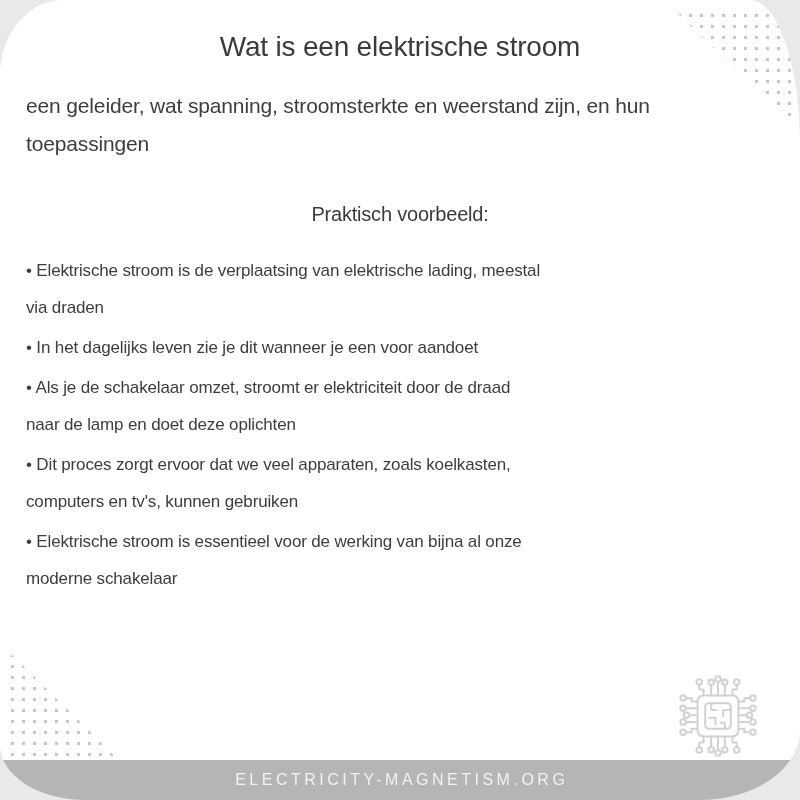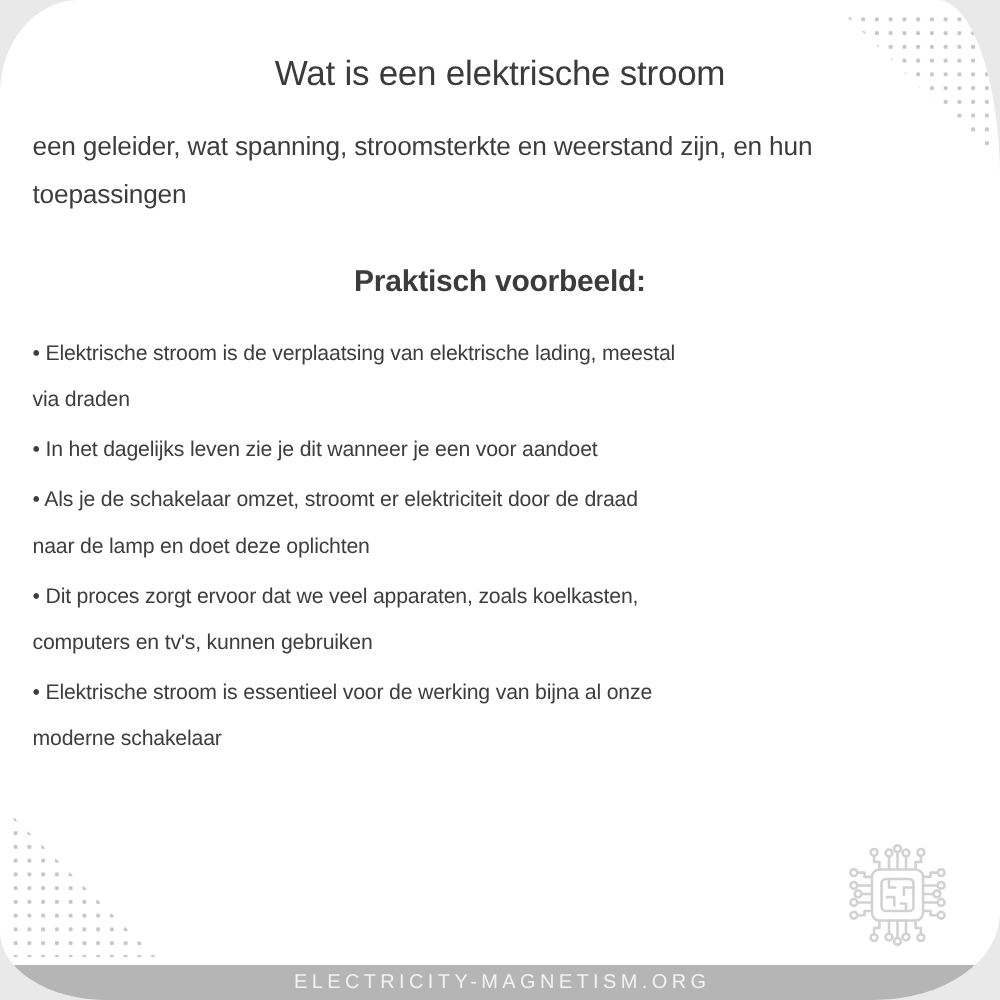--- a/index.html
+++ b/index.html
@@ -25,54 +25,54 @@
   .dots-tr {
     right: 4px; top: 10px; width: 122px; height: 118px;
     clip-path: polygon(0 0, 100% 0, 100% 100%);
   }
   .dots-bl {
     left: 7px; top: 650px; width: 118px; height: 116px;
     clip-path: polygon(0 0, 100% 100%, 0 100%);
   }
   .content { position: relative; color: #3d3d3d; }
   h1.title {
-    margin: 40px 30px 0;
+    margin: 28px 30px 0;
     font-size: 28px; font-weight: 400;
     line-height: 38px;
     text-align: center;
     letter-spacing: -0.2px;
     color: #3b3b3b;
   }
   .intro { margin: 21px 26px 0; }
   .intro .line {
     font-size: 21px; line-height: 38px;
     letter-spacing: -0.15px; white-space: nowrap;
   }
   h2.subtitle {
     margin: 32px 30px 0;
-    font-size: 24px; font-weight: 700;
+    font-size: 20px; font-weight: 400;
     line-height: 38px;
     text-align: center;
     letter-spacing: -0.2px;
     color: #3b3b3b;
   }
   .bullets { margin: 19px 26px 0; }
   .bullet { margin-bottom: 3px; }
   .bullet .line {
     font-size: 17px; line-height: 37px;
     letter-spacing: -0.15px; white-space: nowrap;
   }
   .chip {
     position: absolute; left: 670px; top: 670px;
     width: 96px; height: 92px;
   }
   .chip * { stroke: #d2d2d2; stroke-width: 2.4; fill: none; stroke-linecap: round; stroke-linejoin: round; }
   .footer-bar {
     position: absolute; left: 0; right: 0; bottom: 0;
-    height: 28px;
+    height: 40px;
     background: #b5b5b5;
     display: flex; align-items: center; justify-content: center;
   }
   .footer-bar .site {
     color: #f2f2f2;
     font-size: 16px;
     letter-spacing: 3.5px;
     padding-left: 3.5px; 
     font-weight: 400;
   }

